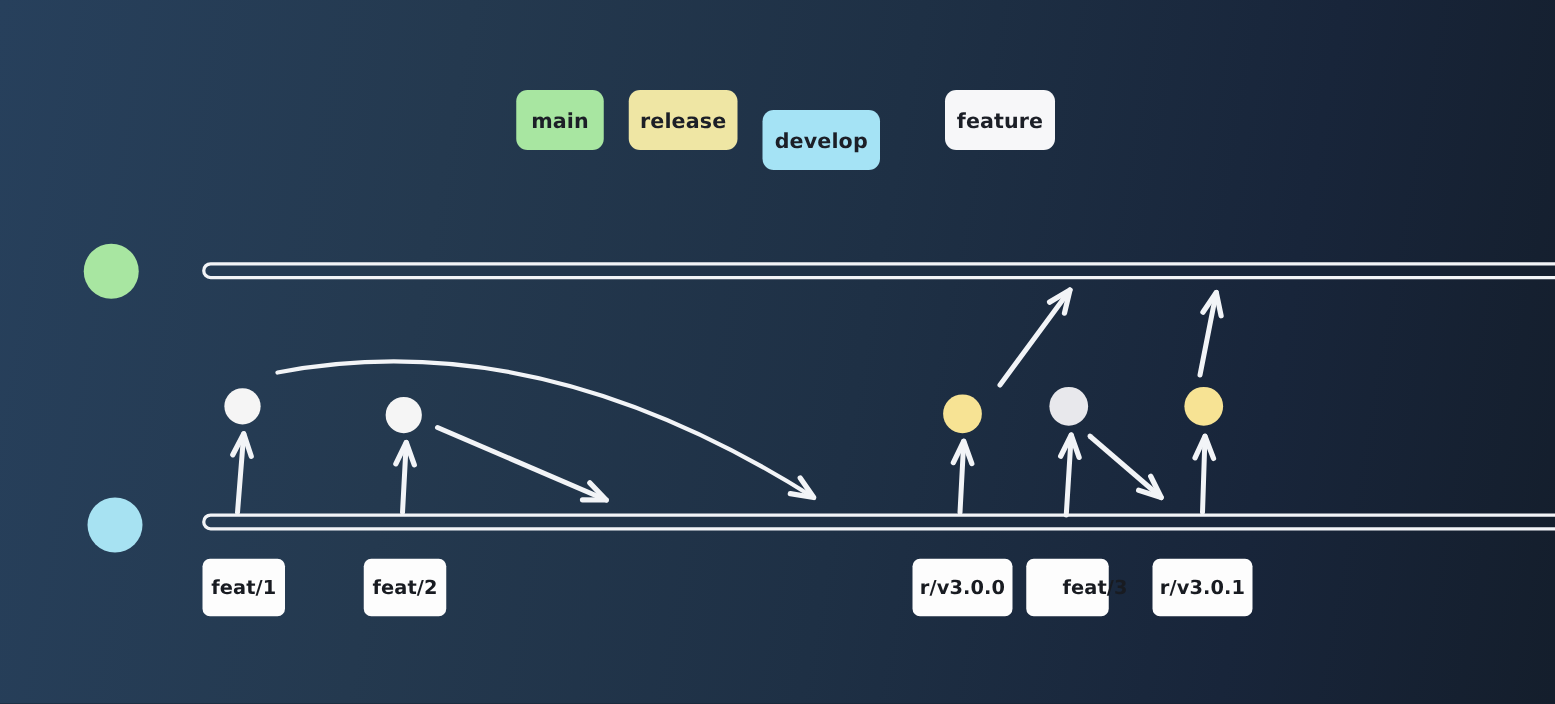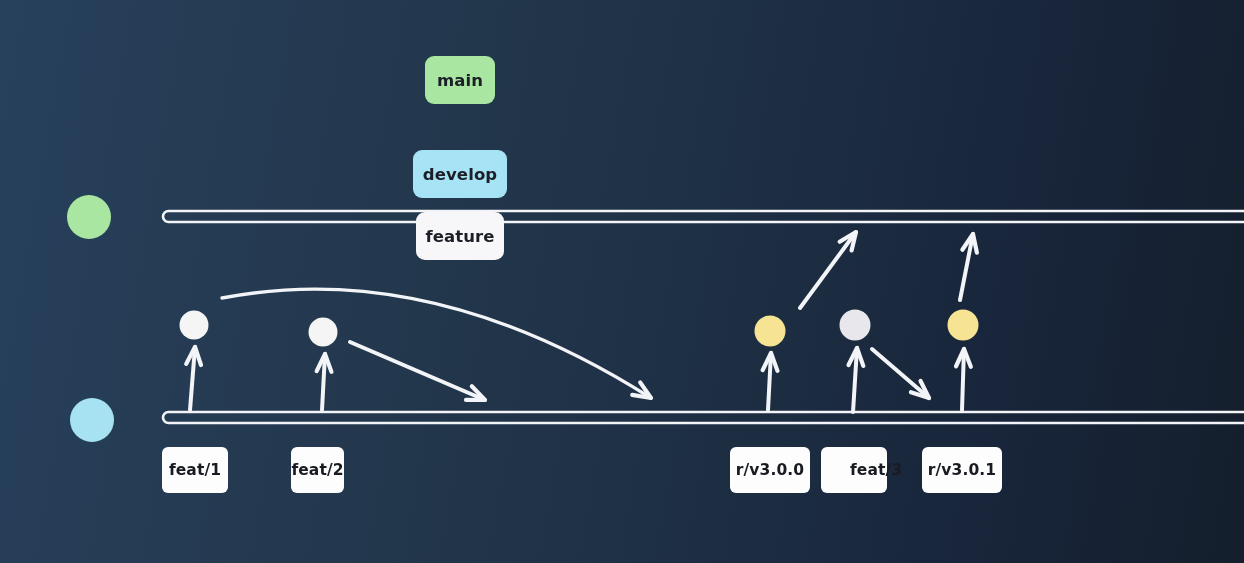--- a/index.html
+++ b/index.html
@@ -25,23 +25,23 @@
     width: 1244px;
     height: 563px;
     display: block;
   }
   
   .legend {
     position: absolute;
     left: 413px;
     top: 56px;
     display: flex;
-    flex-direction: column;
+    flex-direction: row;
     align-items: center;
-    gap: 14px;
+    gap: 20px;
     z-index: 5;
   }
   .legend-chip {
     display: flex;
     align-items: center;
     justify-content: center;
     height: 48px;
     padding: 0 18px;
     border-radius: 9px;
     font-size: 16.5px;
@@ -111,33 +111,36 @@
         <circle cx="770" cy="331" r="15.5" fill="#f7e394"></circle>
         <circle cx="855" cy="325" r="15.5" fill="#e8e8ec"></circle>
         <circle cx="963" cy="325" r="15.5" fill="#f7e394"></circle>
       </g>
   </svg>
 
   <div class="legend" id="legend">
       <div class="legend-chip" style="background: rgb(168, 230, 161); width: 70px;">
         <span>main</span>
       </div>
+      <div class="legend-chip" style="background: rgb(239, 230, 164); width: 87px;">
+        <span>release</span>
+      </div>
       <div class="legend-chip" style="background: rgb(165, 227, 245); width: 94px; margin-top: 32px;">
         <span>develop</span>
       </div>
-      <div class="legend-chip" style="background: rgb(247, 247, 249); width: 88px;">
+      <div class="legend-chip" style="background: rgb(247, 247, 249); width: 88px; margin-left: 32px;">
         <span>feature</span>
       </div>
     </div>
 
   <div id="ref-labels">
       <div class="ref-label" style="left: 162px; top: 447px; width: 66px;">
         <span>feat/1</span>
       </div>
-      <div class="ref-label" style="left: 291px; top: 447px; width: 53px;">
+      <div class="ref-label" style="left: 291px; top: 447px; width: 66px;">
         <span>feat/2</span>
       </div>
       <div class="ref-label" style="left: 730px; top: 447px; width: 80px;">
         <span>r/v3.0.0</span>
       </div>
       <div class="ref-label" style="left: 821px; top: 447px; width: 66px; padding-left: 44px;">
         <span>feat/3</span>
       </div>
       <div class="ref-label" style="left: 922px; top: 447px; width: 80px;">
         <span>r/v3.0.1</span>

